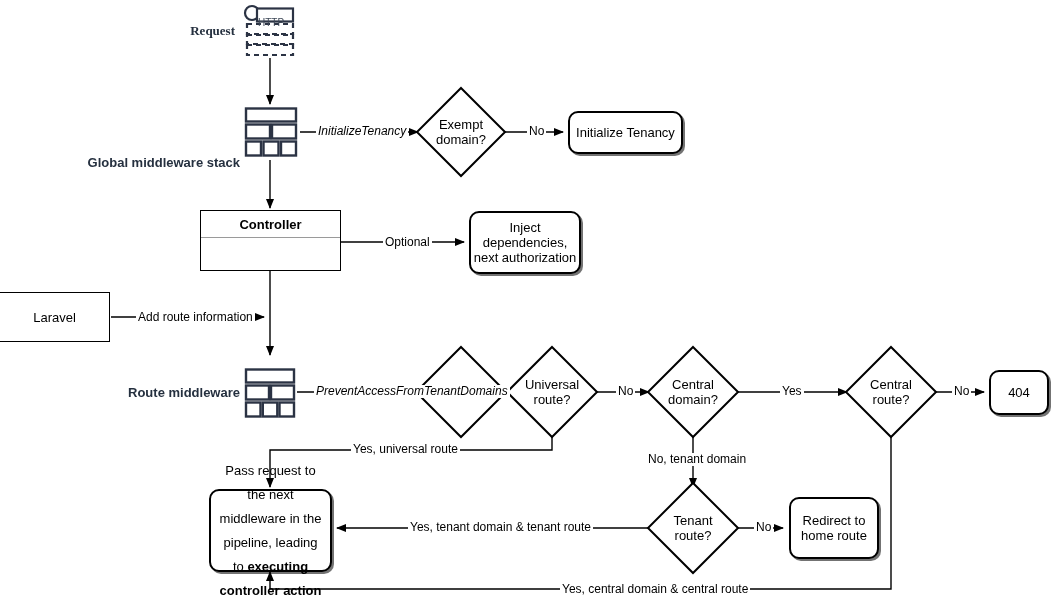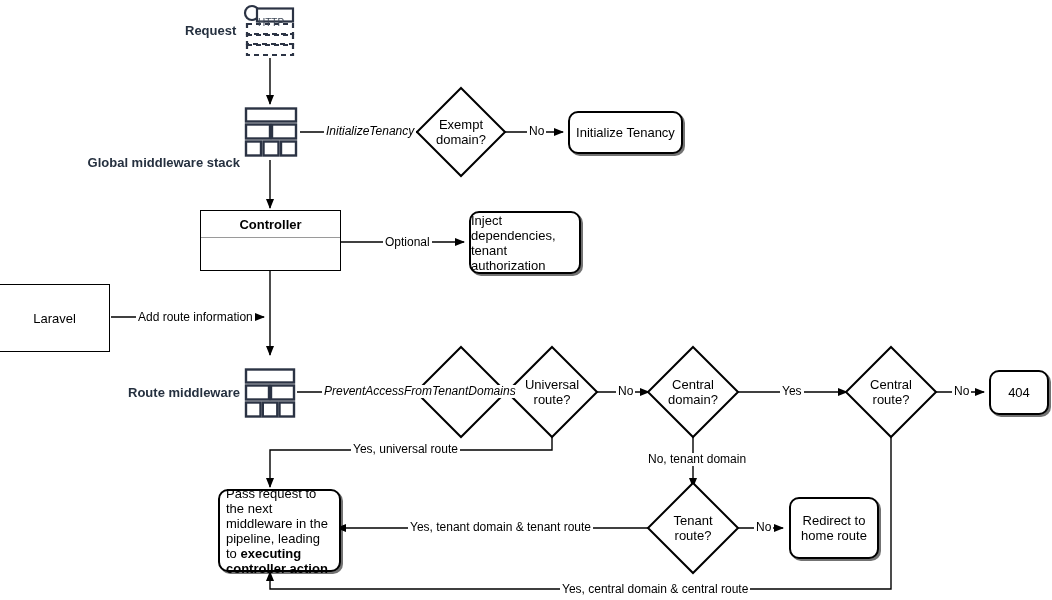--- a/index.html
+++ b/index.html
@@ -30,28 +30,29 @@
   }
   .edge-label {
     position: absolute;
     color: #000000;
     font-size: 12px;
     white-space: nowrap;
     background: #ffffff;
     padding: 0 2px;
     line-height: 13px;
   }
-  .edge-label.italic { font-style: italic; margin-left: 8px; }
+  .edge-label.italic { font-style: italic; }
 
   .node {
     position: absolute;
     box-sizing: border-box;
     display: flex;
     align-items: center;
     justify-content: center;
+    text-align: center;
     font-size: 13px;
     color: #000;
     line-height: 15px;
     background: #ffffff;
   }
   .rounded {
     border: 2px solid #000;
     border-radius: 10px;
     box-shadow: 2px 2px 0px rgba(0,0,0,0.55);
   }
@@ -154,21 +155,21 @@
     <polygon points="693,347 738,392 693,437 648,392"></polygon>
     <polygon points="891,347 936,392 891,437 846,392"></polygon>
     <polygon points="693,483 738,528 693,573 648,528"></polygon>
   </g>
 
   <g fill="#ffffff" stroke="#000" stroke-width="2">
     <polygon points="461,88 505,132 461,176 417,132"></polygon>
   </g>
 </svg>
 
-<div class="lbl" style="left:185px; top:23px; width:50px;">Request</div>
+<div class="lbl" style="left:185px; top:23px; width:50px;font-family:Liberation Serif, serif;">Request</div>
 
 <div class="http-icon" style="left:243px; top:4px; width:54px; height:54px;">
   <svg viewBox="0 0 54 54" width="54" height="54" xmlns="http://www.w3.org/2000/svg">
     <circle cx="9" cy="9" r="7" fill="#fff" stroke="#2b3344" stroke-width="2.2"></circle>
     <rect x="14" y="4.5" width="36" height="13" fill="#fff" stroke="#2b3344" stroke-width="2.2"></rect>
     <rect x="4" y="20" width="46" height="10" fill="none" stroke="#2b3344" stroke-width="2.2" stroke-dasharray="5,4"></rect>
     <rect x="4" y="31" width="46" height="9" fill="none" stroke="#2b3344" stroke-width="2.2" stroke-dasharray="5,4"></rect>
     <rect x="4" y="41" width="46" height="10" fill="none" stroke="#2b3344" stroke-width="2.2" stroke-dasharray="5,4"></rect>
   </svg>
 </div>
@@ -201,24 +202,24 @@
 <div class="node rounded" style="left:568px; top:111px; width:115px; height:43px;">Initialize Tenancy</div>
 
 <div class="ctrl" style="left:200px; top:210px; width:141px; height:61px;">
   <div class="ctrl-head">Controller</div>
 </div>
 
 <div class="edge-label" style="left:383px; top:236px;">Optional</div>
 
 <div class="node rounded" style="left:469px; top:211px; width:112px; height:63px; flex-direction:column;">
   <span>Inject dependencies,</span>
-  <span>tenant authorization</span>
-</div>
-
-<div class="node rect" style="left:-1px; top:284px; width:111px; height:68px;">Laravel</div>
+  <span>next authorization</span>
+</div>
+
+<div class="node rect" style="left:-1px; top:292px; width:111px; height:50px;">Laravel</div>
 
 <div class="edge-label" style="left:136px; top:311px;">Add route information</div>
 
 <div class="lbl" style="left:120px; top:385px; width:120px;">Route middleware</div>
 
 <div class="stack-icon" style="left:244px; top:368px; width:52px; height:50px;">
   <svg viewBox="0 0 52 50" width="52" height="50" xmlns="http://www.w3.org/2000/svg">
     <g fill="#fff" stroke="#2b3344" stroke-width="2.4">
       <rect x="2" y="1.5" width="48" height="13"></rect>
       <rect x="2" y="17.5" width="23" height="14"></rect>
@@ -266,19 +267,19 @@
 
 <div class="edge-label" style="left:754px; top:521px;">No</div>
 
 <div class="node rounded" style="left:789px; top:497px; width:90px; height:62px; flex-direction:column;">
   <span>Redirect to</span>
   <span>home route</span>
 </div>
 
 <div class="edge-label" style="left:408px; top:521px;">Yes, tenant domain &amp; tenant route</div>
 
-<div class="node rounded" style="left:218px; top:489px; width:123px; height:83px; padding:0 6px; line-height:15px;">
+<div class="node rounded" style="left:209px; top:489px; width:123px; height:83px; padding:0 6px; line-height:24px;">
   <span>
     <span>Pass request to the next middleware in the pipeline, leading to </span><b class="inline">executing controller action</b>
   </span>
 </div>
 
 <div class="edge-label" style="left:560px; top:583px;">Yes, central domain &amp; central route</div>
 
 </body></html>

